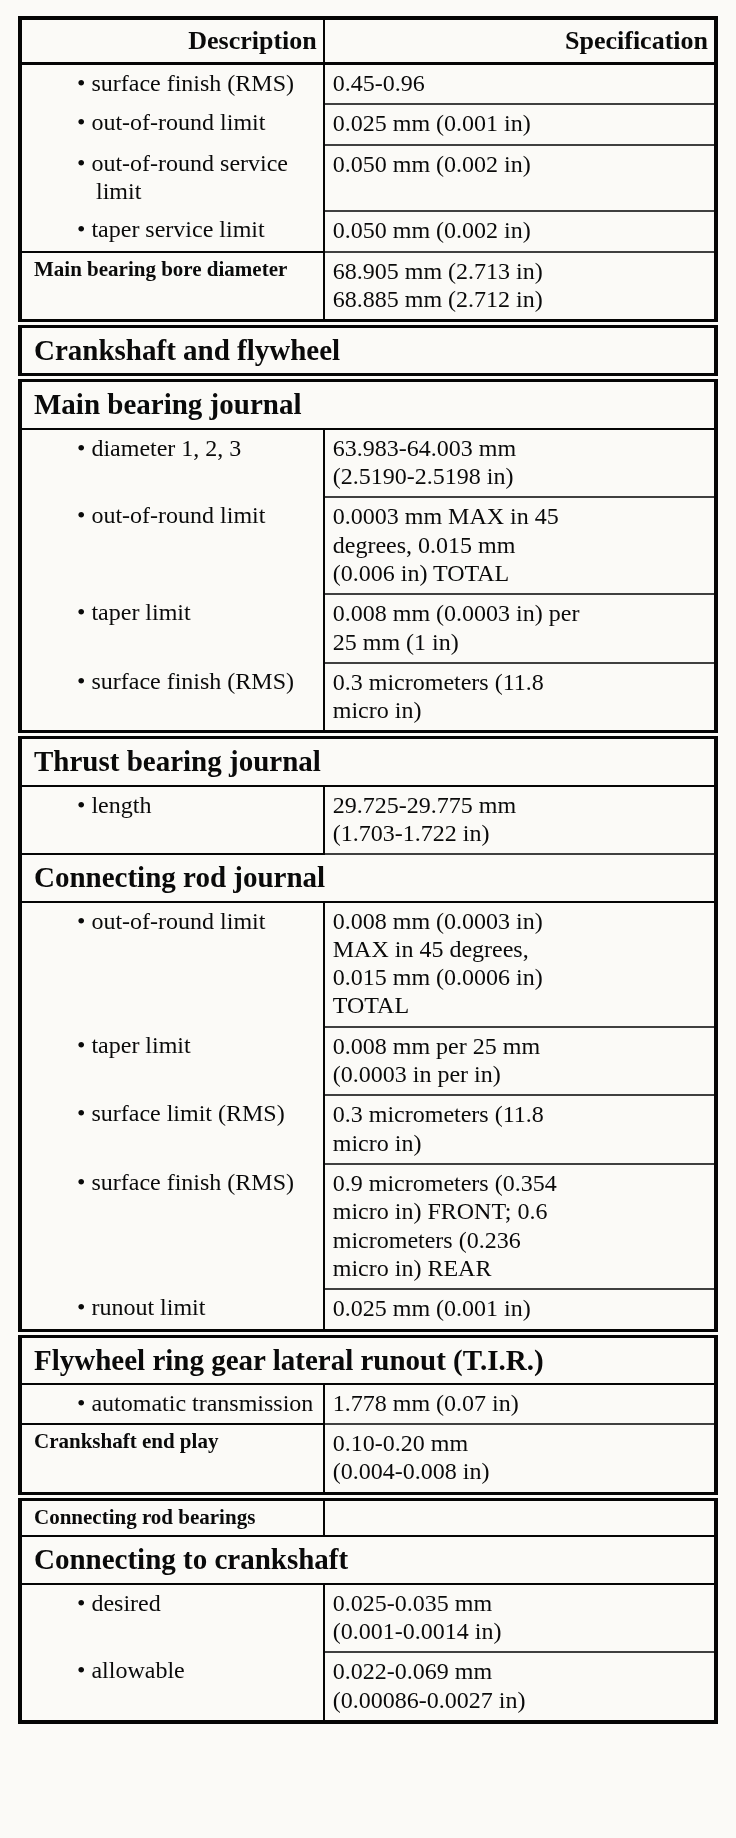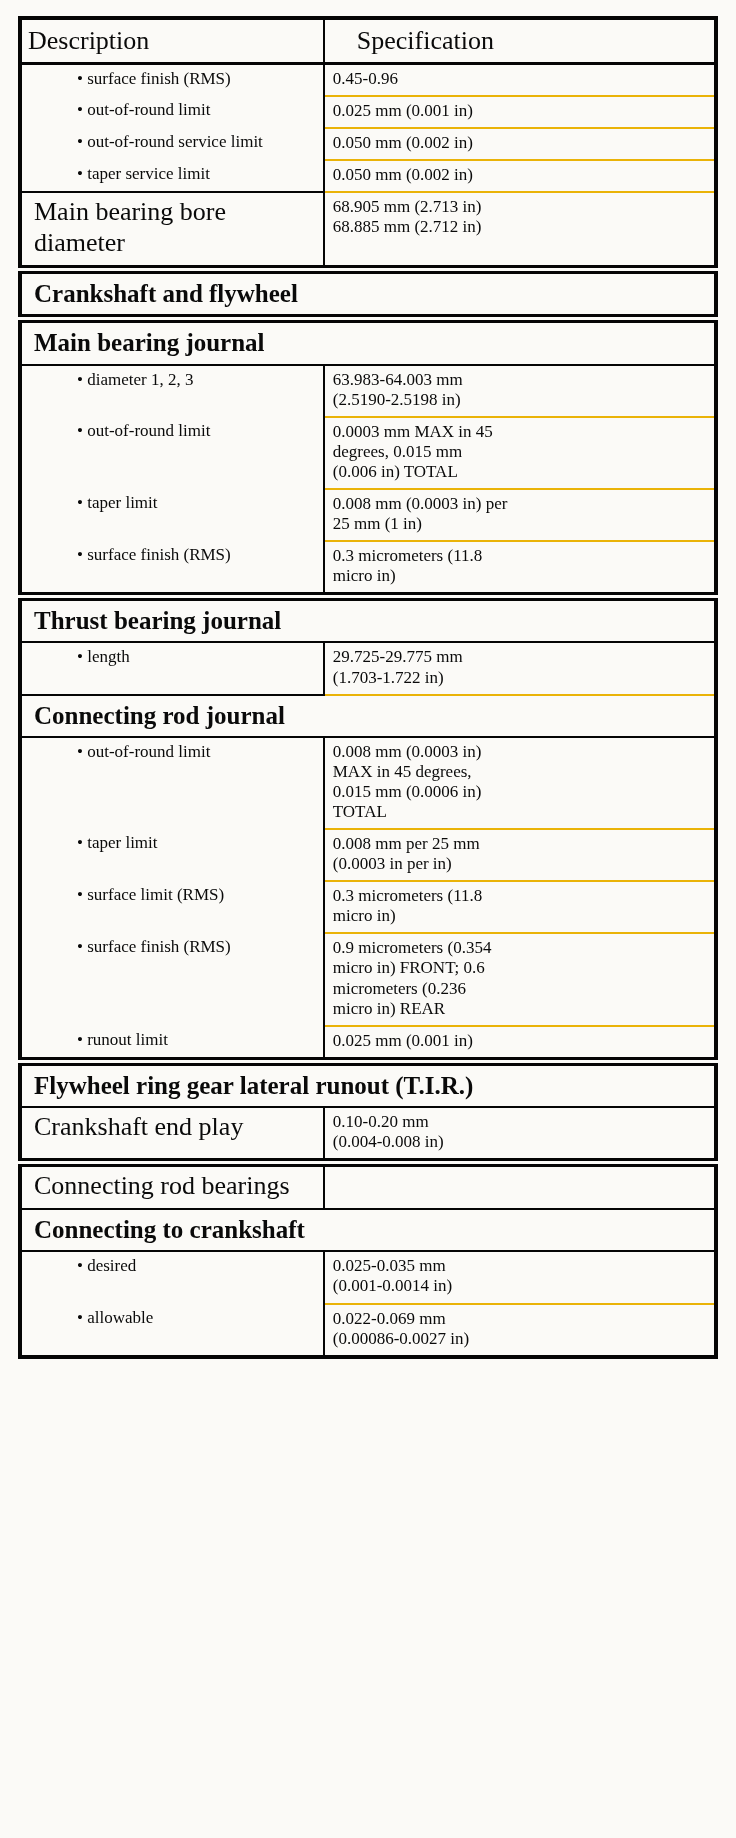--- a/index.html
+++ b/index.html
@@ -18,68 +18,68 @@
   }
   table.spec-table {
     width: 700px;
     border-collapse: collapse;
     table-layout: fixed;
     border: 4px solid #050505;
     background: #fbfaf7;
   }
   th {
     font-size: 26px;
-    font-weight: normal;
-    text-align: left;
+    font-weight: bold;
+    text-align: right;
     padding: 6px 6px;
     border-bottom: 3px solid #050505;
     font-family: "Liberation Serif", "DejaVu Serif", serif;
   }
   th.col-desc {
     width: 45%;
     border-right: 2px solid #050505;
   }
   th.col-spec {
     width: 55%;
     padding-left: 32px;
   }
   td {
-    font-size: 17px;
+    font-size: 24px;
     line-height: 1.18;
     vertical-align: top;
     padding: 4px 8px 6px 8px;
     white-space: pre-line;
     overflow-wrap: break-word;
   }
   
   tr.bullet-row td.desc {
     border-top: none;
     border-bottom: none;
     border-right: 2px solid #050505;
     padding-left: 74px;
     text-indent: -19px;
   }
   tr.bullet-row td.spec {
-    border: 2px solid #eab308;
+    border: 2px solid #404040;
     margin-left: 14px;
   }
   
   tr.pair-row td {
     border: 2px solid #050505;
   }
   tr.pair-row td.desc {
-    font-weight: normal;
-    font-size: 26px;
+    font-weight: bold;
+    font-size: 21px;
     padding-left: 12px;
   }
   
   tr.span-row td.span-cell {
     border: 2px solid #050505;
     font-weight: bold;
-    font-size: 25px;
+    font-size: 29px;
     padding: 5px 8px 6px 12px;
   }
   
   tr.gap-above td {
     border-top: 9px double #050505 !important;
   }
 </style>
 </head>
 <body>
 
@@ -175,20 +175,24 @@
 micrometers (0.236
 micro in) REAR</td>
         </tr>
         <tr class="bullet-row">
           <td class="desc">• runout limit</td>
           <td class="spec">0.025 mm (0.001 in)</td>
         </tr>
         <tr class="span-row gap-above">
           <td class="span-cell" colspan="2">Flywheel ring gear lateral runout (T.I.R.)</td>
         </tr>
+        <tr class="bullet-row">
+          <td class="desc">• automatic transmission</td>
+          <td class="spec">1.778 mm (0.07 in)</td>
+        </tr>
         <tr class="pair-row">
           <td class="desc">Crankshaft end play</td>
           <td class="spec">0.10-0.20 mm
 (0.004-0.008 in)</td>
         </tr>
         <tr class="pair-row gap-above">
           <td class="desc">Connecting rod bearings</td>
           <td class="spec"></td>
         </tr>
         <tr class="span-row">

